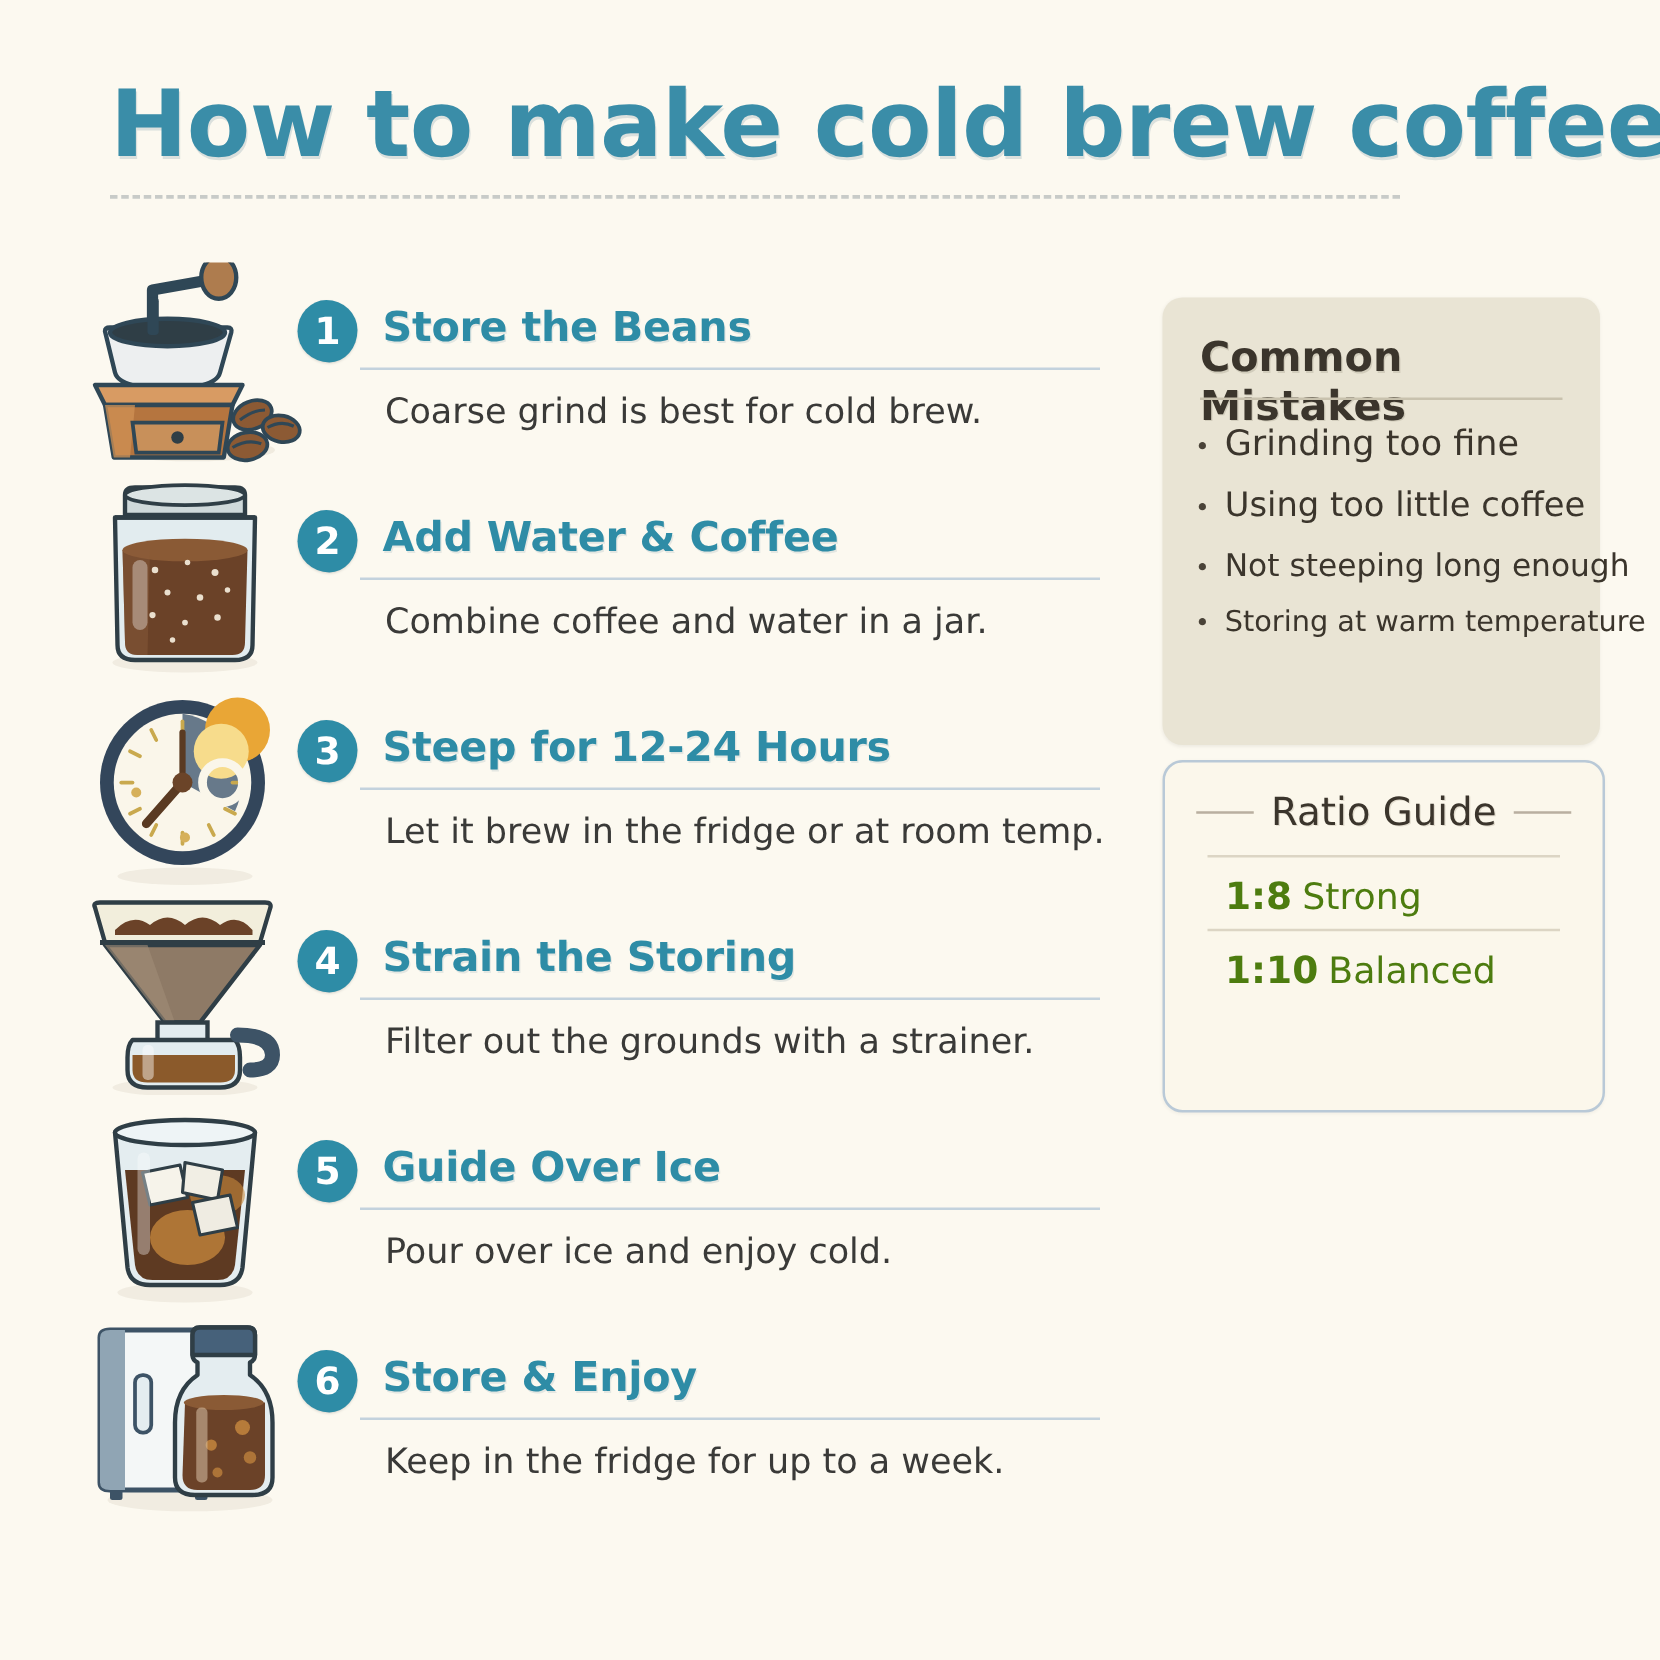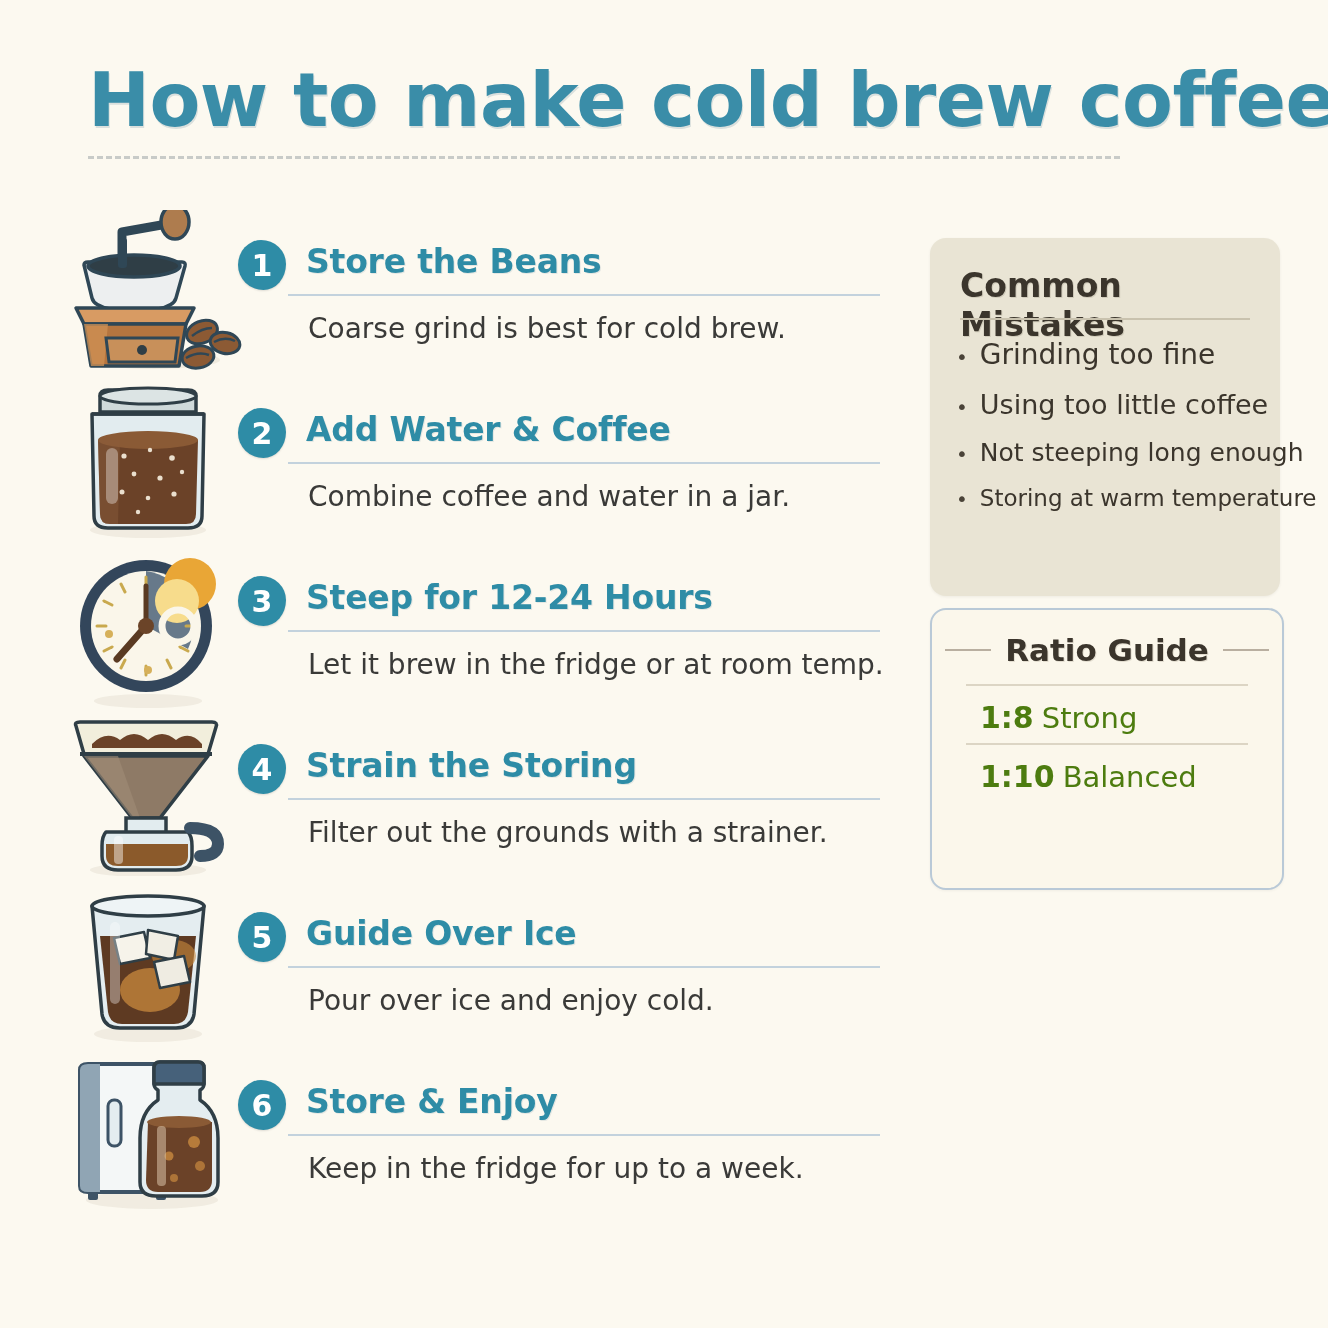--- a/index.html
+++ b/index.html
@@ -91,21 +91,21 @@
     position:absolute;left:930px;top:608px;width:350px;height:278px;
     background:#FBF7EB;border:2px solid #B9C9D7;border-radius:16px;
     box-shadow:0 1px 3px rgba(0,0,0,.05);
   }
   .ratio-head{
     position:absolute;left:0;top:22px;width:350px;
     display:flex;align-items:center;justify-content:center;gap:14px;
   }
   .ratio-head .dash{width:46px;height:2px;background:#B9AFA0;}
   .ratio-head .rtitle{
-    font-size:31px;font-weight:700;color:#3B352C;
+    font-size:31px;font-weight:400;color:#3B352C;
     text-shadow:1px 1px 0 rgba(140,130,110,.22);
   }
   .ratio-rows{position:absolute;left:34px;top:74px;width:282px;}
   .rrow{
     border-top:2px solid #DCD5C4;
     padding:14px 0 8px 14px;
     color:#4d7c0f;white-space:nowrap;
   }
   .rrow .rnum{font-size:30px;font-weight:700;}
   .rrow .rlab{font-size:29px;font-weight:400;margin-left:8px;}

